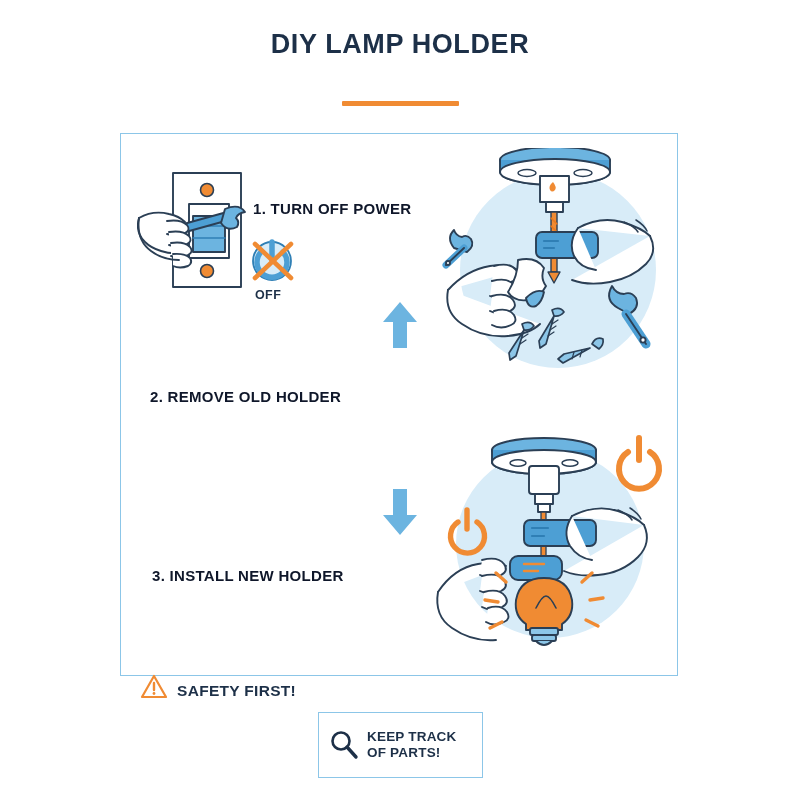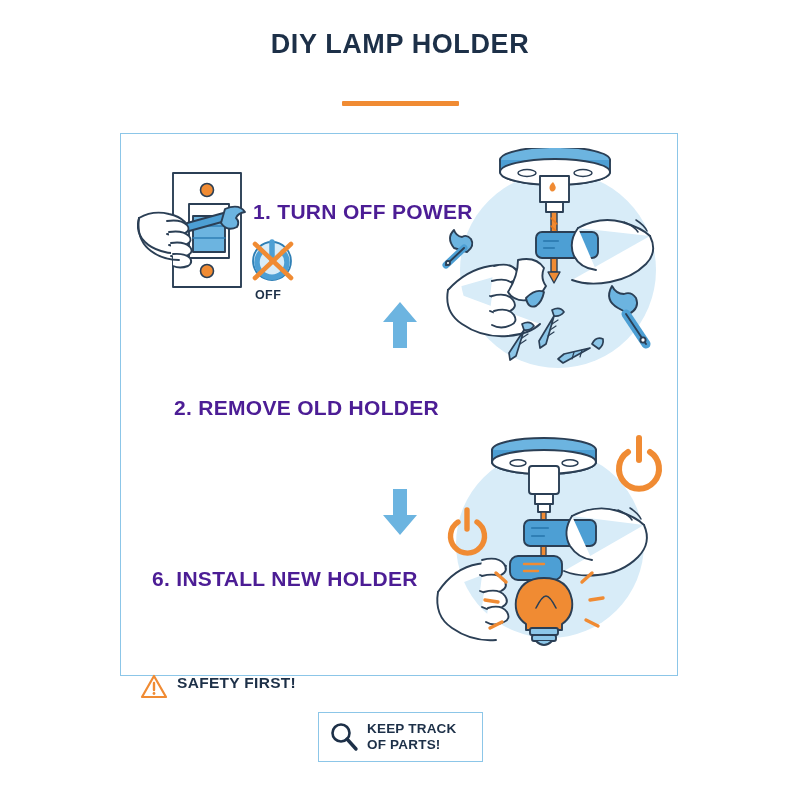--- a/index.html
+++ b/index.html
@@ -48,63 +48,63 @@
     top: 133px;
     width: 558px;
     height: 543px;
     border: 1.6px solid #8cc6e8;
     box-sizing: border-box;
   }
 
   
   .step-label {
     position: absolute;
-    font-size: 21px;
+    font-size: 15px;
     font-weight: bold;
     letter-spacing: 0.3px;
-    color: #4c1d95;
+    color: #0f172a;
     white-space: nowrap;
     text-align: right;
   }
   #step1-label { left: 253px; top: 200px; }
-  #step2-label { left: 150px; top: 396px; margin-left: 24px; }
+  #step2-label { left: 150px; top: 388px; }
   #step3-label { left: 152px; top: 567px; }
 
   
   .arrow { position: absolute; }
   #arrow-up   { left: 380px; top: 300px; }
   #arrow-down { left: 380px; top: 487px; }
 
   
   .illus { position: absolute; }
   #illus-step2 { left: 440px; top: 148px; }
   #illus-step3 { left: 432px; top: 432px; }
   #illus-step1 { left: 137px; top: 168px; }
 
   
   #safety-note {
     position: absolute;
     left: 140px;
     top: 674px;
     display: flex;
-    align-items: flex-start;
+    align-items: flex-end;
     gap: 9px;
   }
   #safety-text {
     font-size: 15.5px;
     font-weight: bold;
     letter-spacing: 0.3px;
     color: #1d3048;
   }
   #parts-box {
     position: absolute;
     left: 318px;
     top: 712px;
     width: 165px;
-    height: 50px;
+    height: 66px;
     border: 1.6px solid #8cc6e8;
     box-sizing: border-box;
     display: flex;
     align-items: center;
     gap: 7px;
     padding-left: 9px;
   }
   #parts-text {
     font-size: 13.5px;
     font-weight: bold;
@@ -300,21 +300,21 @@
         </g>
 
         <g>
           <path d="M26 90 a17 17 0 1 0 19 0" fill="none" stroke="#f08b33" stroke-width="5.4" stroke-linecap="round"></path>
           <path d="M35 78 L35 97" stroke="#f08b33" stroke-width="5.4" stroke-linecap="round"></path>
         </g>
       </g>
     </svg>
   </div>
 
-  <div class="step-label" id="step3-label">6. INSTALL NEW HOLDER</div>
+  <div class="step-label" id="step3-label">3. INSTALL NEW HOLDER</div>
 
   <div id="safety-note">
     <svg width="28" height="26" viewBox="0 0 28 26">
       <path d="M14 2 L26 23 L2 23 Z" fill="none" stroke="#f08b33" stroke-width="2.2" stroke-linejoin="round"></path>
       <path d="M14 9 L14 16" stroke="#f08b33" stroke-width="2.4" stroke-linecap="round"></path>
       <circle cx="14" cy="19.5" r="1.4" fill="#f08b33"></circle>
     </svg>
     <div id="safety-text">SAFETY FIRST!</div>
   </div>
 

